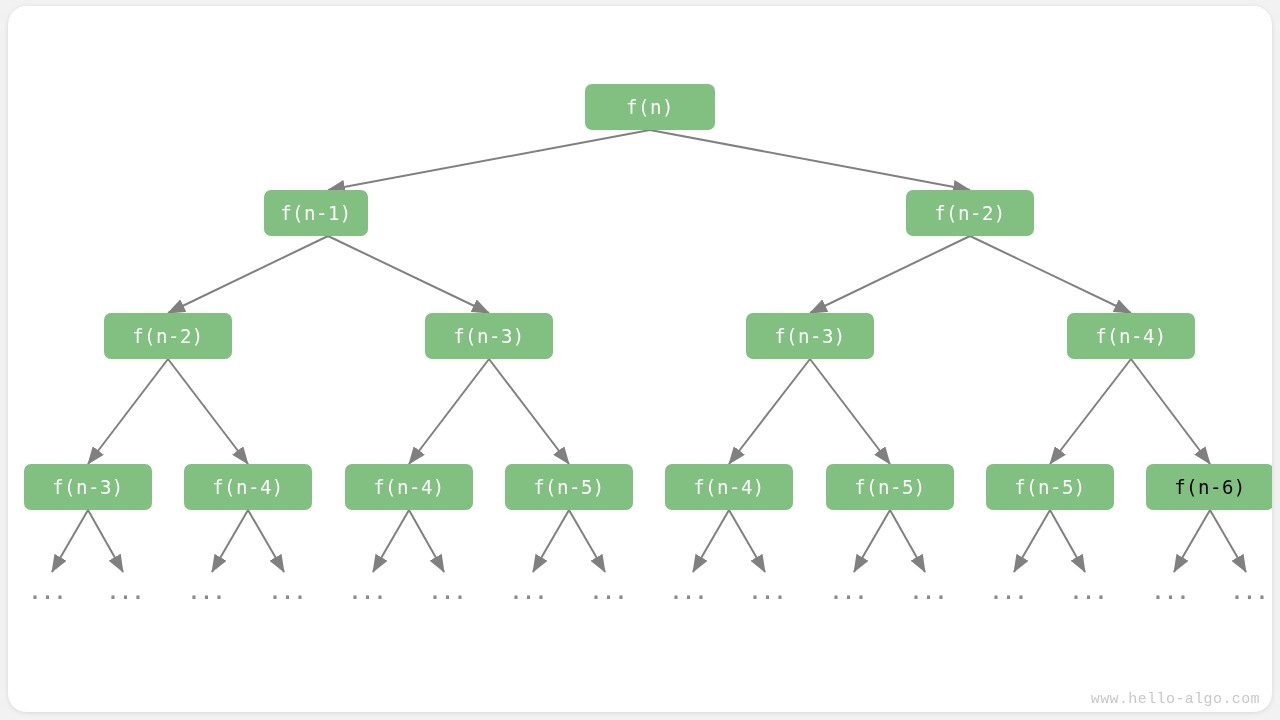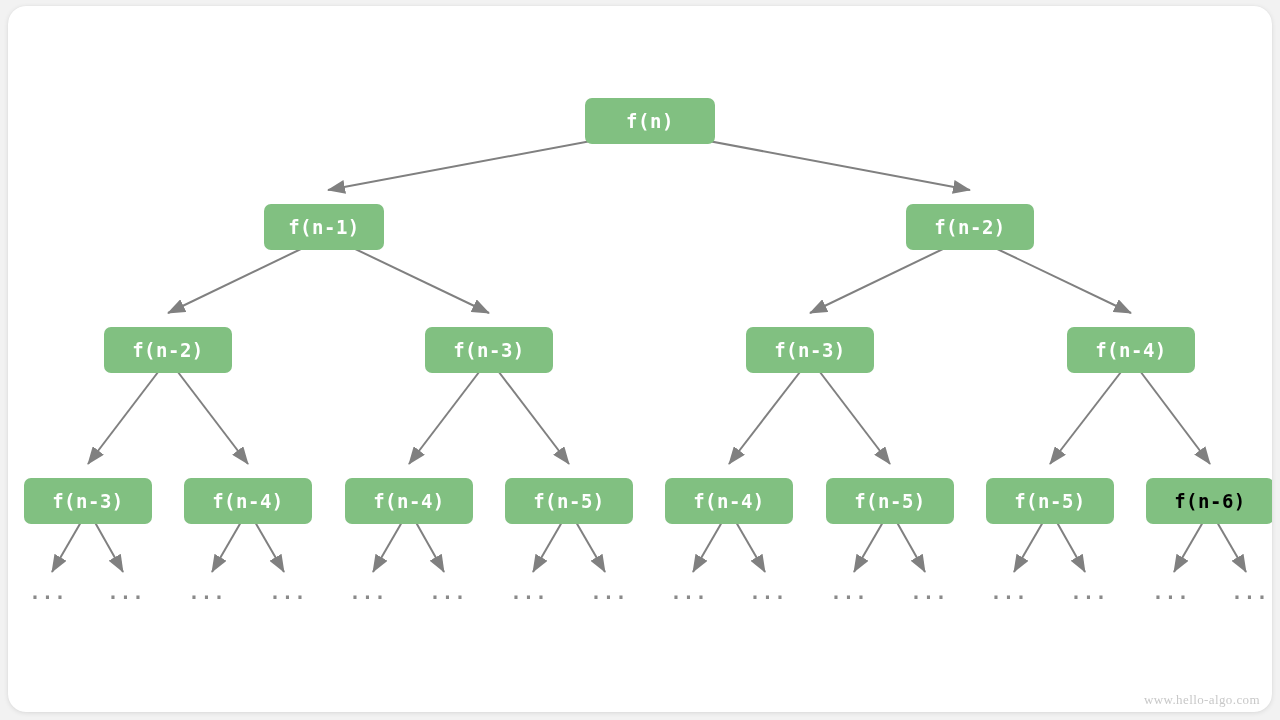--- a/index.html
+++ b/index.html
@@ -40,49 +40,48 @@
     pointer-events: none;
   }
   .node {
     position: absolute;
     box-sizing: border-box;
     background: #81c081;
     border-radius: 7px;
     color: #ffffff;
     font-family: "DejaVu Sans Mono", monospace;
     font-size: 19px;
-    font-weight: bold;
+    font-weight: normal;
     letter-spacing: 0.5px;
     display: flex;
     align-items: center;
     justify-content: center;
     white-space: nowrap;
     user-select: none;
-    margin-top: 14px;
   }
   .dots {
     position: absolute;
     color: #8a8a8a;
     font-family: "DejaVu Sans Mono", monospace;
     font-size: 19px;
     font-weight: bold;
     letter-spacing: 1px;
     display: flex;
     align-items: center;
     justify-content: center;
     white-space: nowrap;
     user-select: none;
   }
   #watermark {
     position: absolute;
     right: 28px;
     bottom: 18px;
     color: #c8c8c8;
-    font-family: Liberation Serif, serif;
-    font-size: 13px;
+    font-family: Liberation Mono, monospace;
+    font-size: 15px;
     letter-spacing: 0.4px;
     user-select: none;
   }
 </style>
 </head>
 <body>
 
 <div id="card">
   <div id="stage">
 
@@ -121,21 +120,21 @@
           <line x1="882" y1="504" x2="917" y2="566" stroke="#808080" stroke-width="2" marker-end="url(#arrowhead)"></line>
           <line x1="1042" y1="504" x2="1006" y2="566" stroke="#808080" stroke-width="2" marker-end="url(#arrowhead)"></line>
           <line x1="1042" y1="504" x2="1077" y2="566" stroke="#808080" stroke-width="2" marker-end="url(#arrowhead)"></line>
           <line x1="1202" y1="504" x2="1166" y2="566" stroke="#808080" stroke-width="2" marker-end="url(#arrowhead)"></line>
           <line x1="1202" y1="504" x2="1238" y2="566" stroke="#808080" stroke-width="2" marker-end="url(#arrowhead)"></line>
         </g>
     </svg>
 
     <div id="node-layer">
         <div class="node" style="left: 577px; top: 78px; width: 130px; height: 46px; background: rgb(129, 192, 129); color: rgb(255, 255, 255);">f(n)</div>
-        <div class="node" style="left: 256px; top: 184px; width: 120px; height: 46px; background: rgb(129, 192, 129); color: rgb(255, 255, 255);">f(n-1)</div>
+        <div class="node" style="left: 256px; top: 184px; width: 104px; height: 46px; background: rgb(129, 192, 129); color: rgb(255, 255, 255);">f(n-1)</div>
         <div class="node" style="left: 898px; top: 184px; width: 128px; height: 46px; background: rgb(129, 192, 129); color: rgb(255, 255, 255);">f(n-2)</div>
         <div class="node" style="left: 96px; top: 307px; width: 128px; height: 46px; background: rgb(129, 192, 129); color: rgb(255, 255, 255);">f(n-2)</div>
         <div class="node" style="left: 417px; top: 307px; width: 128px; height: 46px; background: rgb(129, 192, 129); color: rgb(255, 255, 255);">f(n-3)</div>
         <div class="node" style="left: 738px; top: 307px; width: 128px; height: 46px; background: rgb(129, 192, 129); color: rgb(255, 255, 255);">f(n-3)</div>
         <div class="node" style="left: 1059px; top: 307px; width: 128px; height: 46px; background: rgb(129, 192, 129); color: rgb(255, 255, 255);">f(n-4)</div>
         <div class="node" style="left: 16px; top: 458px; width: 128px; height: 46px; background: rgb(129, 192, 129); color: rgb(255, 255, 255);">f(n-3)</div>
         <div class="node" style="left: 176px; top: 458px; width: 128px; height: 46px; background: rgb(129, 192, 129); color: rgb(255, 255, 255);">f(n-4)</div>
         <div class="node" style="left: 337px; top: 458px; width: 128px; height: 46px; background: rgb(129, 192, 129); color: rgb(255, 255, 255);">f(n-4)</div>
         <div class="node" style="left: 497px; top: 458px; width: 128px; height: 46px; background: rgb(129, 192, 129); color: rgb(255, 255, 255);">f(n-5)</div>
         <div class="node" style="left: 657px; top: 458px; width: 128px; height: 46px; background: rgb(129, 192, 129); color: rgb(255, 255, 255);">f(n-4)</div>

